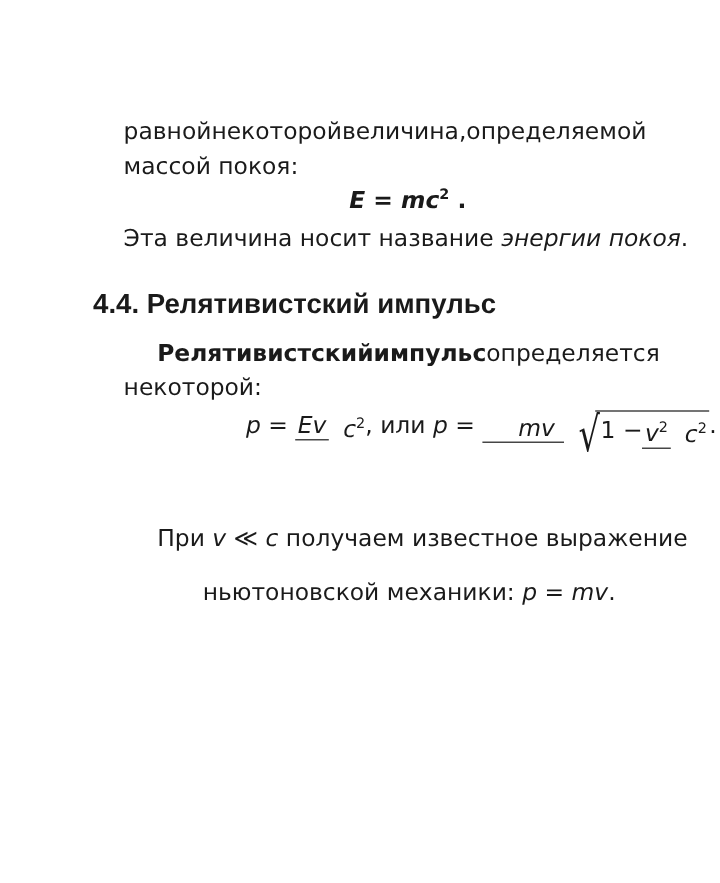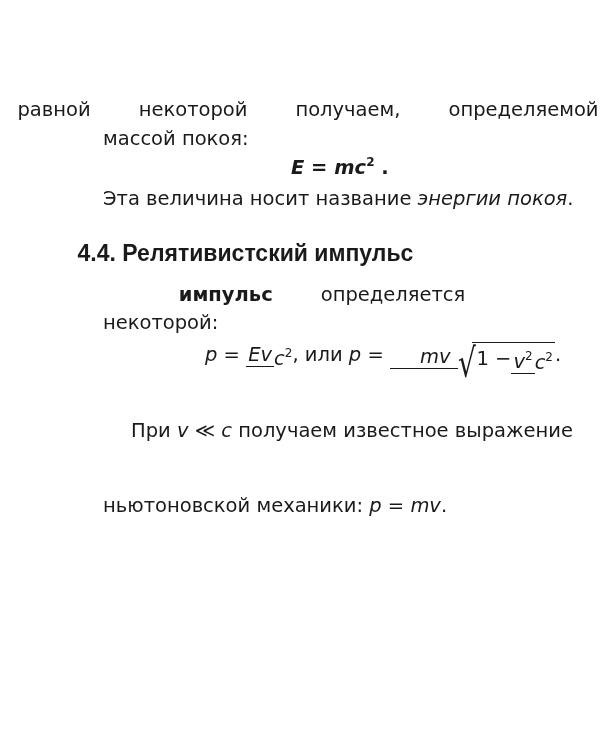--- a/index.html
+++ b/index.html
@@ -1,55 +1,56 @@
 <!DOCTYPE html>
 <html><head>
   <meta charset="utf-8">
   <style>
     html, body { margin: 0; padding: 0; background: #ffffff; }
     body { width: 600px; height: 736px; position: relative; overflow: hidden;
       font-family: "DejaVu Sans", "Liberation Sans", sans-serif; color: #1a1a1a; }
     .line { position: absolute; left: 103px; width: 410px; font-size: 19.5px; line-height: 24px; white-space: nowrap; }
-    .just { display: flex; justify-content: center; gap: 48px; }
+    .just { display: flex; justify-content: flex-start; }
     .it { font-style: italic; margin-top: 18px; }
     .b { font-weight: bold; }
     .heading { position: absolute; left: 0; width: 491px; text-align: center; top: 240px;
       font-family: "Liberation Sans", "DejaVu Sans", sans-serif; font-weight: bold; font-size: 23px; }
     .formula { position: absolute; font-size: 19.5px; font-style: italic; white-space: nowrap; }
     .frac { display: inline-flex; flex-direction: row; align-items: center; vertical-align: middle; }
     .frac .num { padding: 0 2px; border-bottom: 1.3px solid #1a1a1a; line-height: 22px; }
-    .frac .den { line-height: 22px; }
+    .frac .den { line-height: 22px; margin-left: 12px; }
     sup { font-size: 12px; }
     .up { font-style: normal; }
     .sqrt { display: inline-flex; align-items: center; position: relative; padding-left: 14px; }
     .sqrt .radical { position: absolute; left: 0; top: -4px; font-style: normal; font-size: 40px; line-height: 50px; transform: scaleX(0.7); transform-origin: left; }
     .sqrt .under { border-top: 1.3px solid #1a1a1a; padding: 2px 2px 0 4px; display: inline-flex; align-items: center; }
   </style>
 </head>
 <body>
 
 <div class="line just" style="top:98px;">
   <span>равной</span>
   <span>некоторой</span>
-  <span>получаем,</span>
+  <span>величина,</span>
   <span>определяемой</span>
 </div>
 <div class="line" style="top:127px;">массой покоя:</div>
 
 <div class="formula" style="left:291px; top:155px;font-weight:bold;">
   <span>E</span><span class="up"> = </span><span>mc</span><sup class="up">2</sup><span class="up"> .</span>
 </div>
 
 <div class="line" style="top:187px;">
   <span>Эта величина носит название </span><span class="it">энергии покоя</span><span>.</span>
 </div>
 
 <div class="heading">4.4. Релятивистский импульс</div>
 
 <div class="line just" style="top:283px; left:131px; width:382px;">
+  <span class="b">Релятивистский</span>
   <span class="b">импульс</span>
   <span>определяется</span>
 </div>
 <div class="line" style="top:311px;">некоторой:</div>
 
 <div class="formula" style="left:205px; top:342px;">
   <span>p</span><span class="up"> = </span><span class="frac">
       <span class="num">Ev</span>
       <span class="den"><span>c</span><sup class="up">2</sup></span>
     </span><span class="up">, или </span><span>p</span><span class="up"> = </span><span class="frac" style="vertical-align: top;">
@@ -60,18 +61,18 @@
             <span class="up">1 − </span>
             <span class="frac">
               <span class="num"><span>v</span><sup class="up">2</sup></span>
               <span class="den"><span>c</span><sup class="up">2</sup></span>
             </span>
           </span>
         </span></span>
     </span><span class="up">.</span>
 </div>
 
-<div class="line" style="top:419px; left:131px;">
+<div class="line" style="top:437px; left:131px;">
   <span>При </span><span class="it">v</span><span> ≪ </span><span class="it">c</span><span> получаем известное выражение</span>
 </div>
-<div class="line" style="top:494px;">
+<div class="line" style="top:482px;text-align:right;">
   <span>ньютоновской механики: </span><span class="it">p = mv</span><span>.</span>
 </div>
 
 </body></html>

